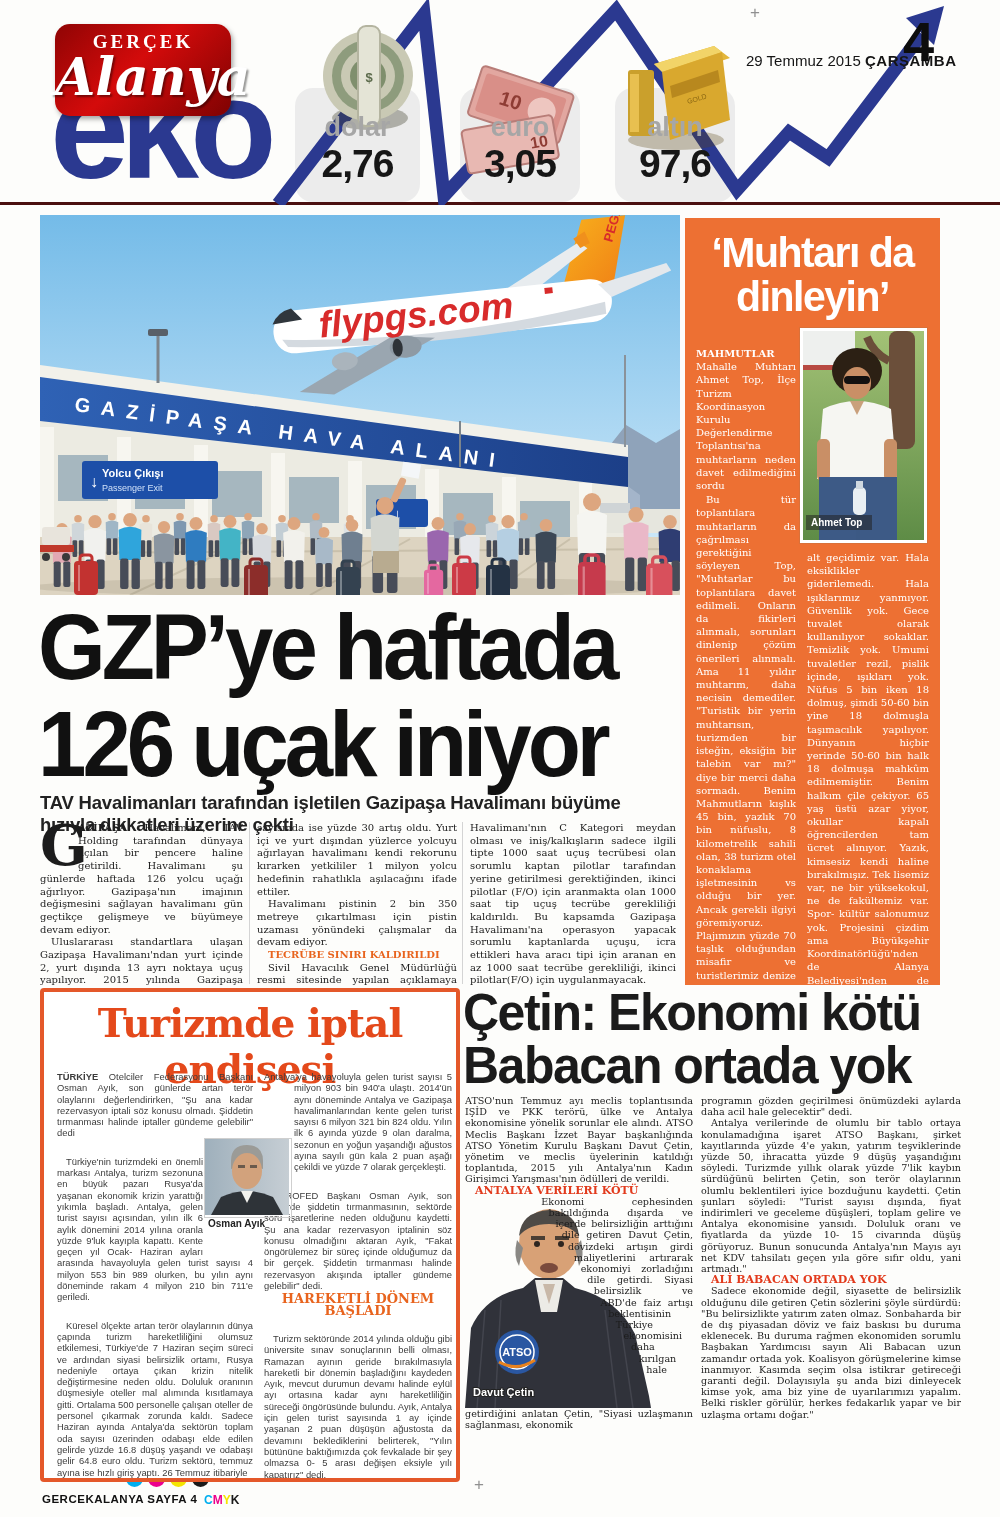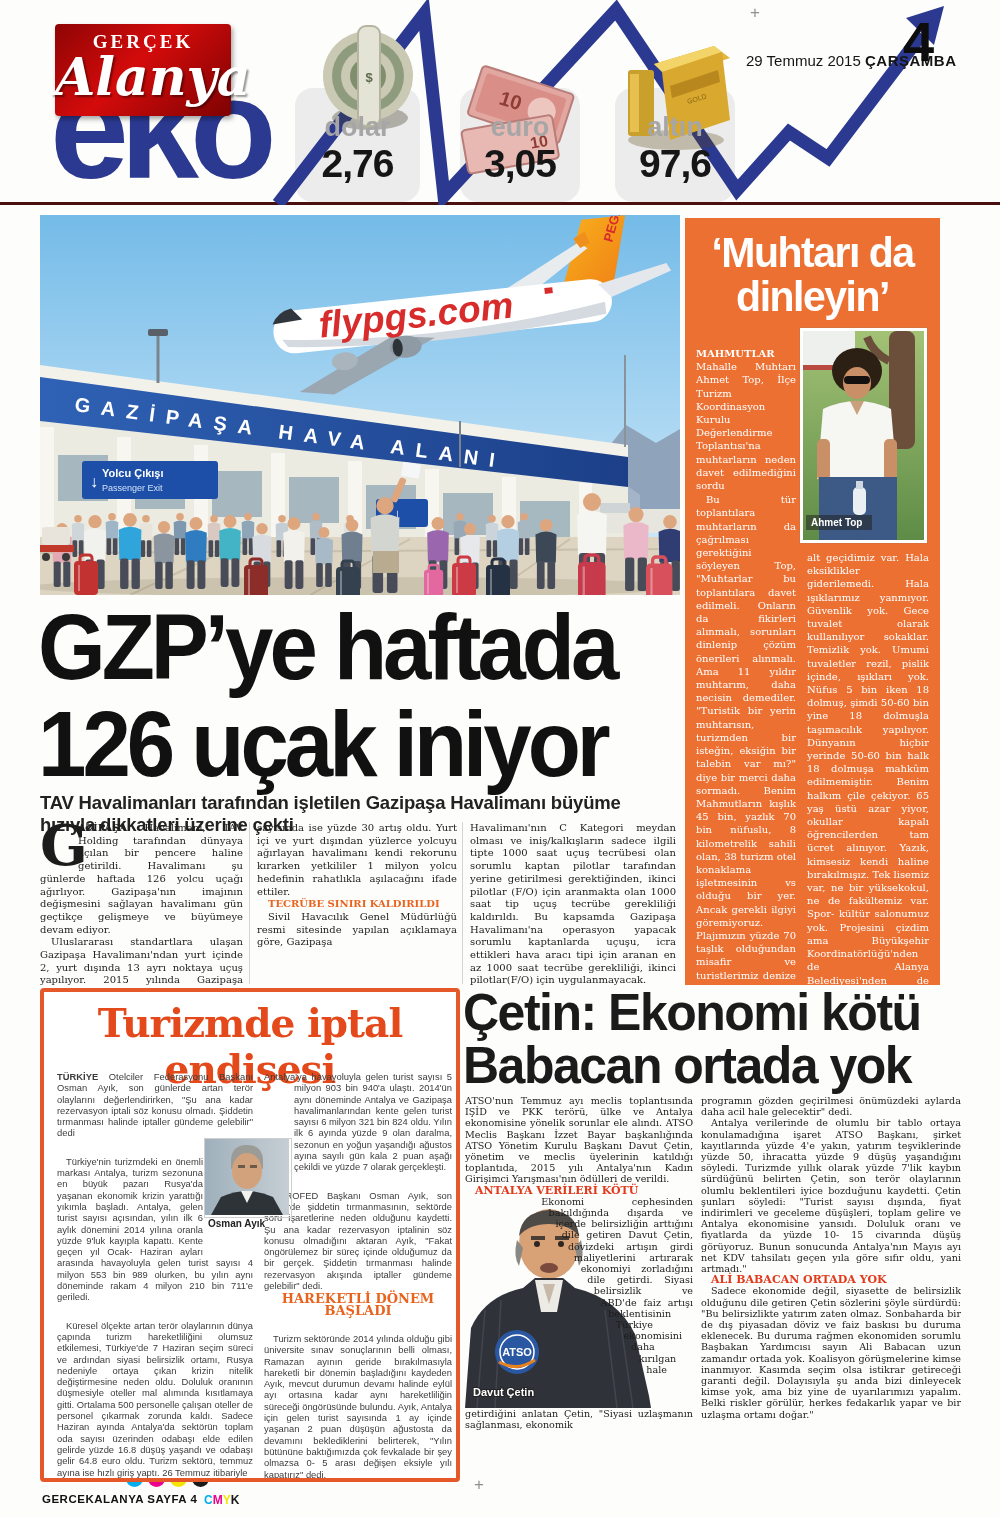--- a/index.html
+++ b/index.html
@@ -1,21 +1,21 @@
 <!DOCTYPE html>
 <html><head>
 <meta charset="utf-8">
 <style>
   html,body{margin:0;padding:0;}
   body{width:1000px;height:1517px;position:relative;background:#fdfdfb;overflow:hidden;
        font-family:"Liberation Sans",sans-serif;color:#1a1a1a;}
   .abs{position:absolute;}
   
   .logo-box{left:55px;top:24px;width:176px;height:92px;background:linear-gradient(135deg,#8f0404,#d40b0b 45%,#7e0202);
-            border-radius:4px;box-shadow:2px 3px 5px rgba(0,0,0,.35);text-align:center;z-index:6;}
+            border-radius:15px;box-shadow:2px 3px 5px rgba(0,0,0,.35);text-align:center;z-index:6;}
   .logo-top{margin-top:7px;color:#fff;font-weight:bold;font-size:19px;letter-spacing:3px;font-family:"Liberation Serif",serif;}
   .logo-main{color:#fff;font-style:italic;font-weight:bold;font-size:52px;line-height:52px;margin-top:-2px;
              font-family:"DejaVu Serif","Liberation Serif",serif;text-shadow:2px 2px 2px rgba(0,0,0,.4);}
   .eko{left:50px;top:58px;font-size:142px;line-height:142px;font-weight:bold;letter-spacing:-9px;color:#2b3990;z-index:5;
        font-family:Liberation Sans, sans-serif;}
   .panel{background:#ececec;border-radius:18px;z-index:1;}
   .ind-label{font-weight:bold;font-size:27px;color:#a6a6a6;text-align:center;z-index:4;}
   .ind-value{font-weight:bold;font-size:39px;color:#161616;text-align:center;z-index:4;letter-spacing:-1px;}
   .date-line{left:746px;top:52px;font-size:15px;color:#151515;z-index:4;}
   .date-line b{letter-spacing:.5px;}
@@ -323,20 +323,21 @@
 <div class="abs mcol" style="left:40px;width:203px;">
   <p>
     <span class="dropcap">G</span>
     <span class="lead-bold">AZİPAŞA</span><span> Havalimanı, TAV Holding tarafından dünyaya açılan bir pencere haline getirildi. Havalimanı şu günlerde haftada 126 yolcu uçağı ağırlıyor. Gazipaşa'nın imajının değişmesini sağlayan havalimanı gün geçtikçe gelişmeye ve büyümeye devam ediyor.</span>
   </p>
   <p>Uluslararası standartlara ulaşan Gazipaşa Havalimanı'ndan yurt içinde 2, yurt dışında 13 ayrı noktaya uçuş yapılıyor. 2015 yılında Gazipaşa Havalimanı'nı kullanan yolcu</p>
 </div>
 <div class="abs colrule" style="left:249px;"></div>
 <div class="abs mcol" style="left:257px;width:200px;">
   <p>sayısında ise yüzde 30 artış oldu. Yurt içi ve yurt dışından yüzlerce yolcuyu ağırlayan havalimanı kendi rekorunu kırarken yetkililer 1 milyon yolcu hedefinin rahatlıkla aşılacağını ifade ettiler.</p>
+  <p>Havalimanı pistinin 2 bin 350 metreye çıkartılması için pistin uzaması yönündeki çalışmalar da devam ediyor.</p>
   <p class="sub-orange">TECRÜBE SINIRI KALDIRILDI</p>
   <p style="text-indent:11px;">Sivil Havacılık Genel Müdürlüğü resmi sitesinde yapılan açıklamaya göre, Gazipaşa</p>
 </div>
 <div class="abs colrule" style="left:462px;"></div>
 <div class="abs mcol" style="left:470px;width:206px;">
   <p>Havalimanı'nın C Kategori meydan olması ve iniş/kalkışların sadece ilgili tipte 1000 saat uçuş tecrübesi olan sorumlu kaptan pilotlar tarafından yerine getirilmesi gerektiğinden, ikinci pilotlar (F/O) için aranmakta olan 1000 saat tip uçuş tecrübe gerekliliği kaldırıldı. Bu kapsamda Gazipaşa Havalimanı'na operasyon yapacak sorumlu kaptanlarda uçuşu, icra ettikleri hava aracı tipi için aranan en az 1000 saat tecrübe gerekliliği, ikinci pilotlar(F/O) için uygulanmayacak.</p>
 </div>
 
 <div class="abs muhtar">
   <div class="muhtar-head">

